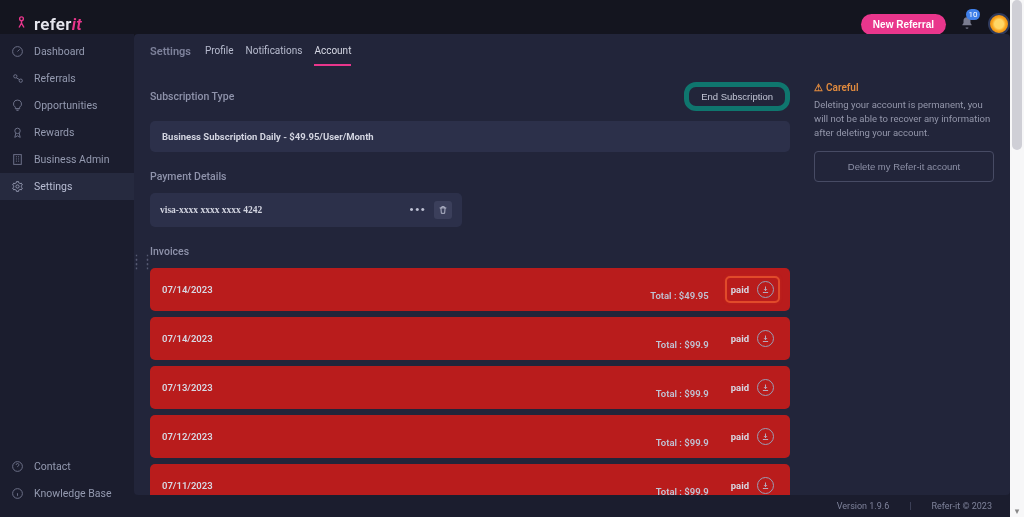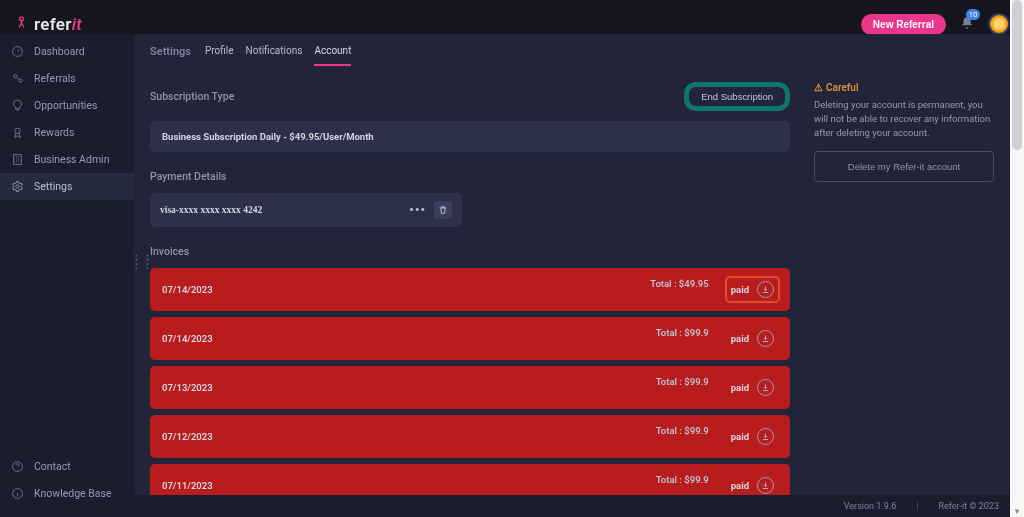--- a/index.html
+++ b/index.html
@@ -166,21 +166,21 @@
   .invoice-row {
     background: #b91c1c;
     border-radius: 5px;
     padding: 10px 12px;
     display:flex; align-items:center; justify-content: space-between;
     margin-bottom: 6px;
     font-size: 9.5px;
     color: #d7d9e4;
   }
   .inv-left { font-weight: 600; }
-  .inv-right { display:flex; align-items:flex-start; gap: 18px; }
+  .inv-right { display:flex; align-items:flex-end; gap: 18px; }
   .inv-total { color:#c0c3d4; font-weight:600; white-space:nowrap; }
   .inv-status-wrap { display:flex; align-items:center; gap:8px; padding: 3px 4px; }
   .inv-status { font-weight:700; }
   .dl-btn {
     width:17px; height:17px; border-radius:50%;
     border:1.4px solid #9a9eb5;
     display:flex; align-items:center; justify-content:center;
     color:#b7bace;
     cursor:pointer;
   }
@@ -213,21 +213,21 @@
     width:100%;
     padding:9px 0;
     cursor:pointer;
   }
 
   .footer {
     position:absolute; bottom:0; left:134px; right:0;
     height:22px;
     display:flex; justify-content:flex-end; align-items:center;
     gap: 20px;
-    padding-right: 25px;
+    padding-right: 32px;
     font-size: 9px;
     color: #7f839b;
   }
   .footer .sep { color: #4e526c; }
   
   .rhs-scroll {
     position:absolute; top:0; right:0; bottom:0; width:14px;
     background:#f7f7f8;
   }
   .rhs-scroll .thumb {

